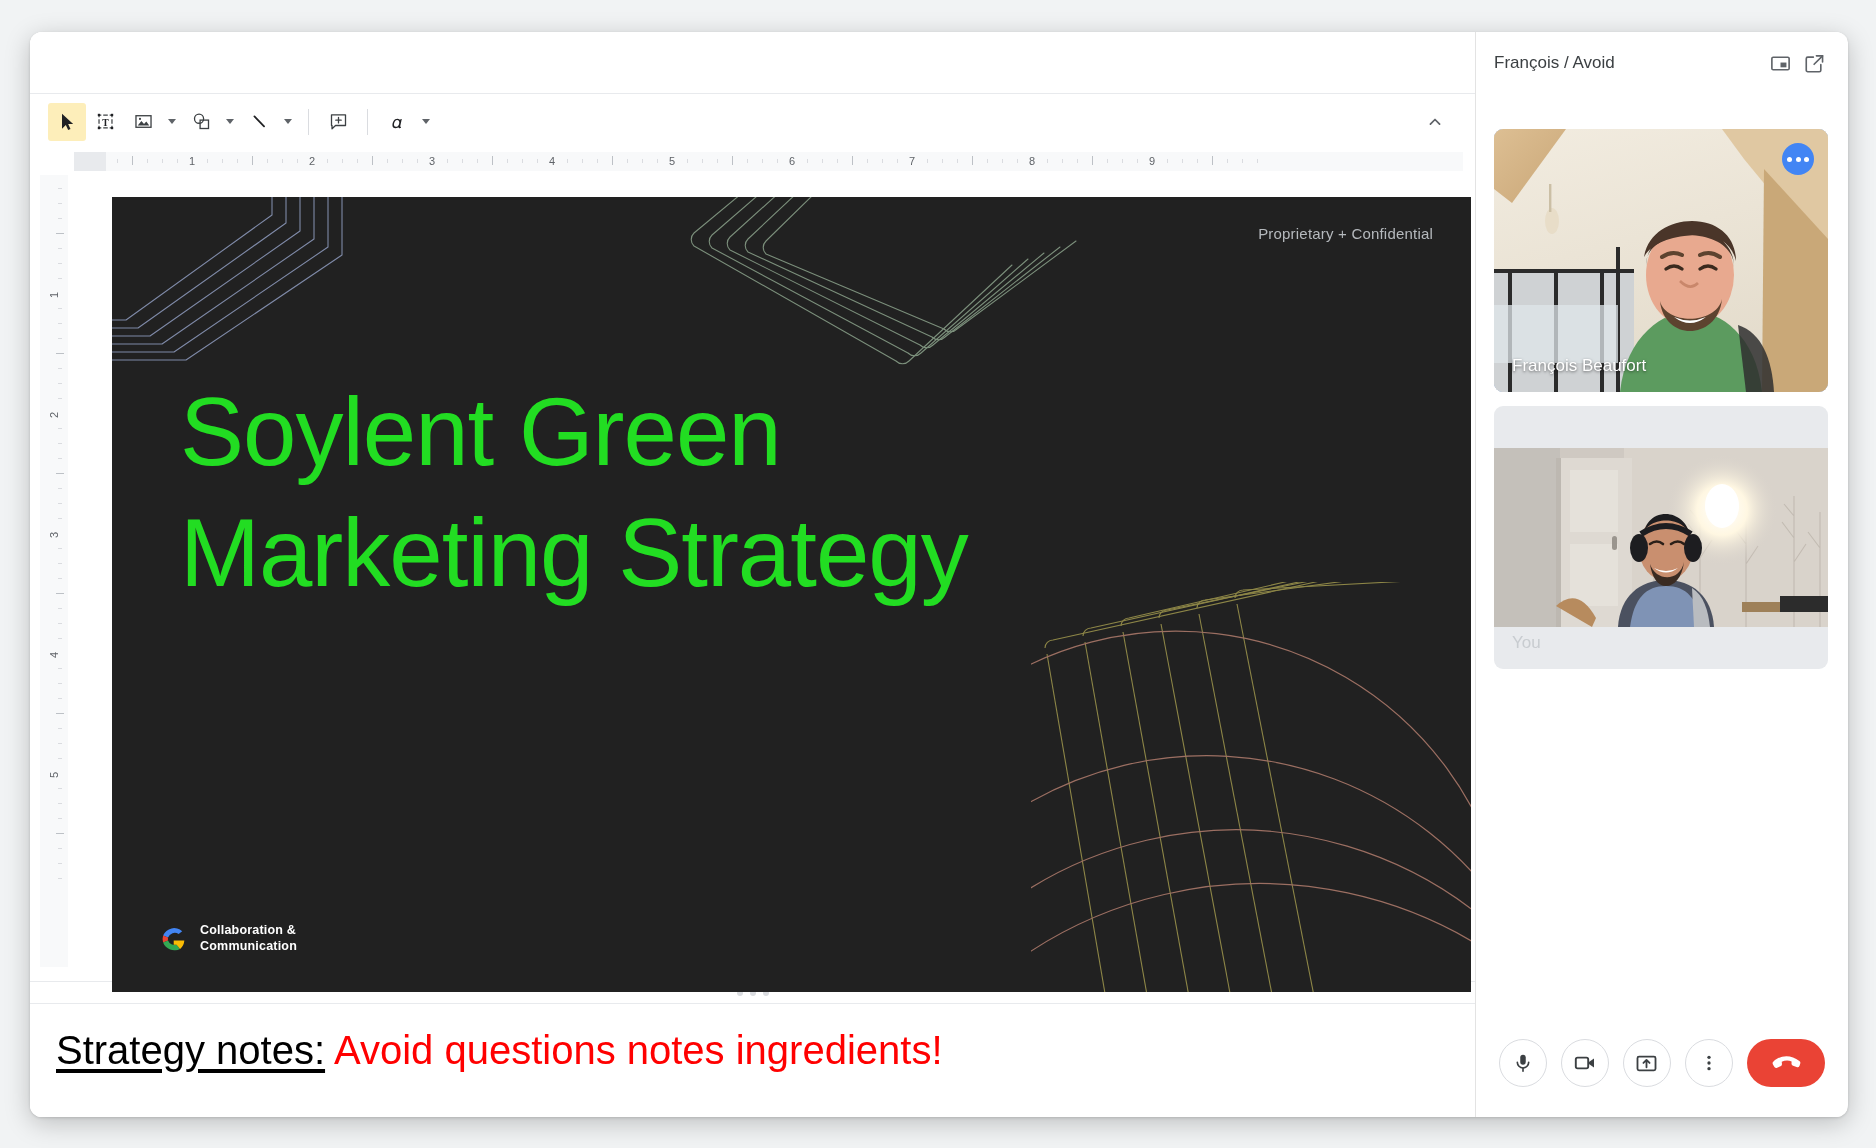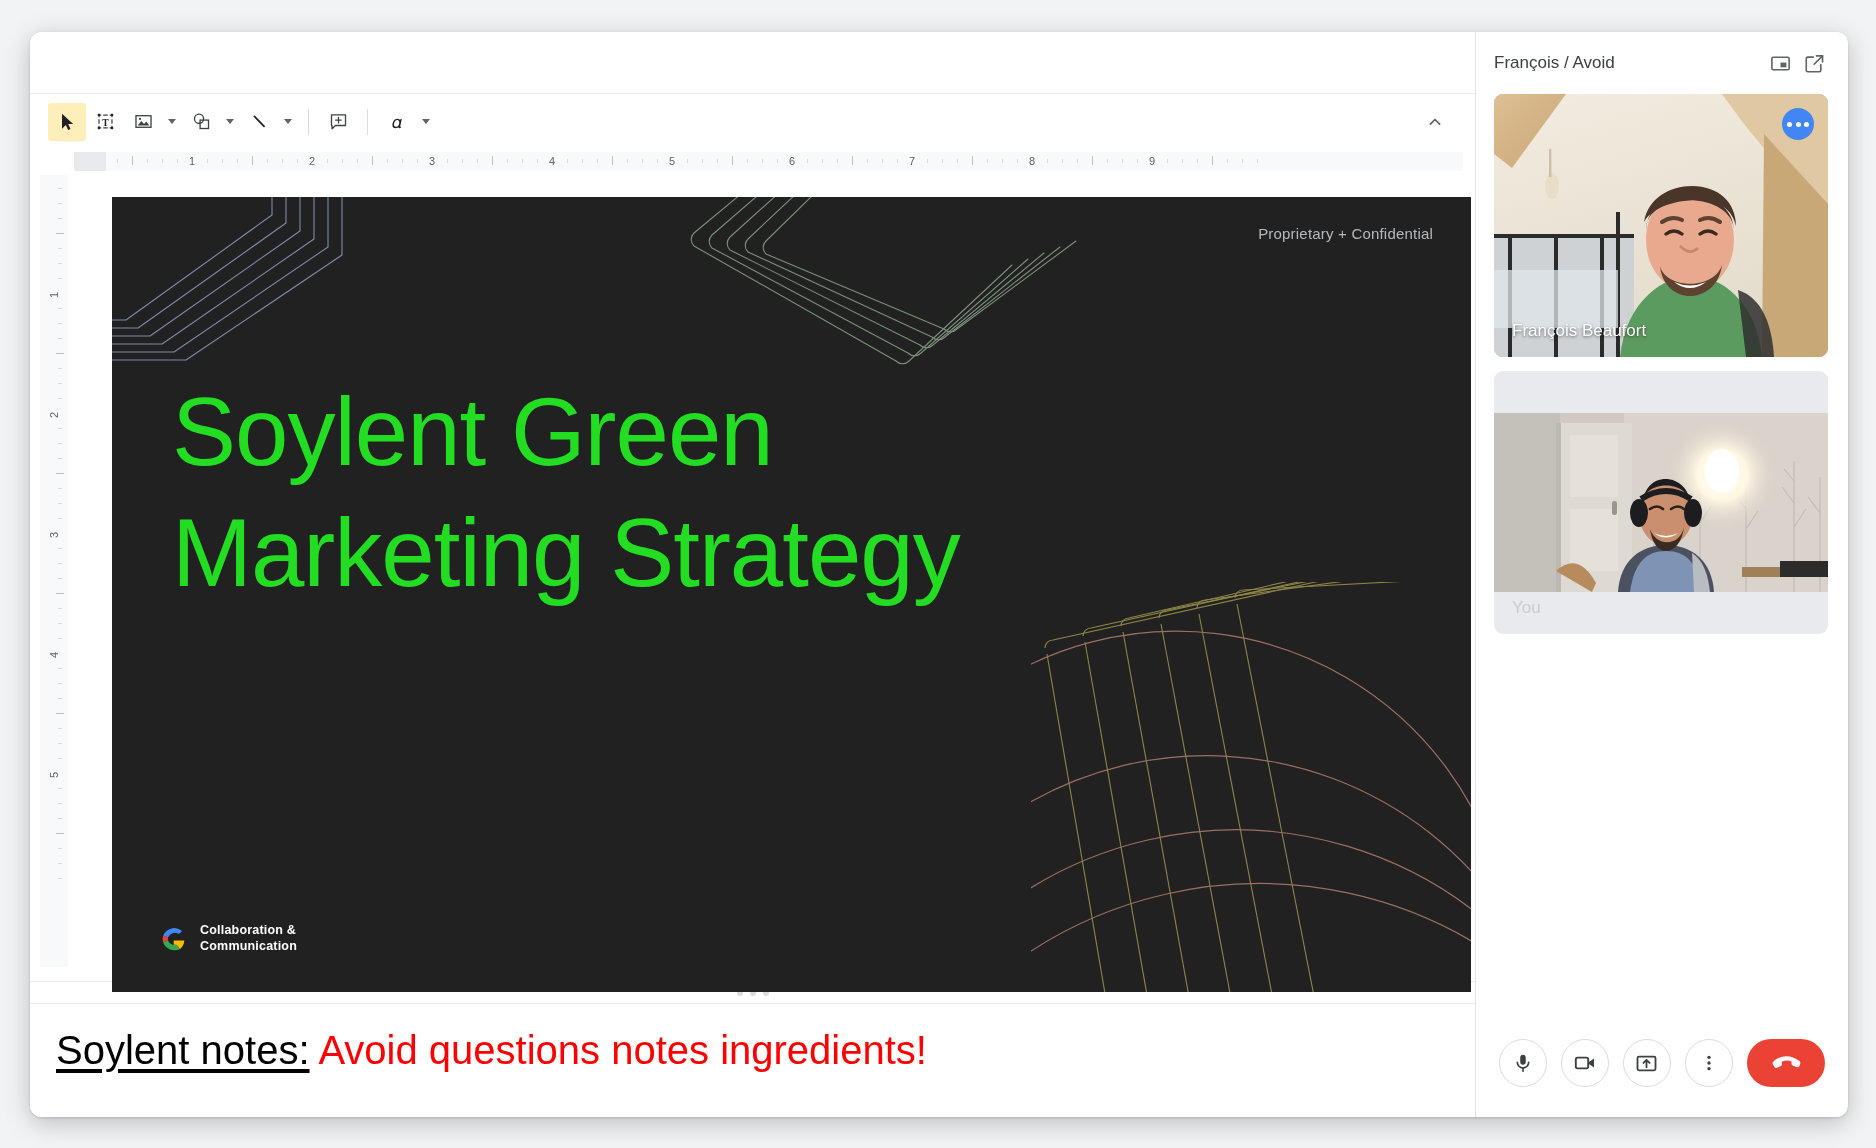--- a/index.html
+++ b/index.html
@@ -113,21 +113,21 @@
   }
   #slide-wrap { flex:1; position:relative; background:#ffffff; }
 
   
   #slide {
     position:absolute; left: 38px; top: 22px;
     width: 1359px; height: 795px;
     background:#212121; overflow:hidden;
   }
   #slide-title {
-    position:absolute; left: 60px; top: 175px; width: 1060px;
+    position:absolute; left: 68px; top: 175px; width: 1060px;
     color: #22dd22;
     font-size: 96px; line-height: 1.26;
     font-weight: 400; letter-spacing: -1px;
     white-space: pre-line;
   }
   #proprietary {
     position:absolute; right: 38px; top: 28px;
     color:#b5b9bd; font-size: 15px; letter-spacing:0.2px;
   }
   #slide-logo {
@@ -176,21 +176,21 @@
     width:34px; height:34px; display:flex; align-items:center; justify-content:center;
     cursor:pointer; border-radius:50%;
   }
   #tiles { flex:1 1 auto; padding: 0 18px; overflow:hidden; }
 
   .tile {
     position:relative; width: 334px; height: 263px;
     border-radius: 9px; overflow:hidden; margin-bottom: 14px;
     background:#e8eaed;
   }
-  .tile.active { outline: 3px solid #4285f4; outline-offset:-3px; }
+  .tile.active { outline: 3px solid #4285f4; outline-offset:-3px;margin-top:35px; }
   .tile-name {
     position:absolute; left: 18px; bottom: 16px;
     font-size: 17px; color:#ffffff;
     text-shadow: 0 1px 3px rgba(0,0,0,.55);
     z-index: 4;
   }
   .tile-name.dim { color:#c8ccd0; text-shadow:none; }
   #tile-more {
     position:absolute; right: 14px; top: 14px;
     width: 32px; height:32px; border-radius:50%;
@@ -588,21 +588,21 @@
     </div>
 
     <div id="notes-splitter">
       <i></i>
       <i></i>
       <i></i>
     </div>
 
     <div id="notes-pane">
       <div id="notes-text">
-        <span id="notes-label">Soylent notes:</span>
+        <span id="notes-label">Strategy notes:</span>
         <span id="notes-body">Avoid questions notes ingredients!</span>
       </div>
     </div>
   </div>
 
   <div id="meet-pane">
 
     <div id="meet-header">
       <div id="meet-title">François / Avoid</div>
 

